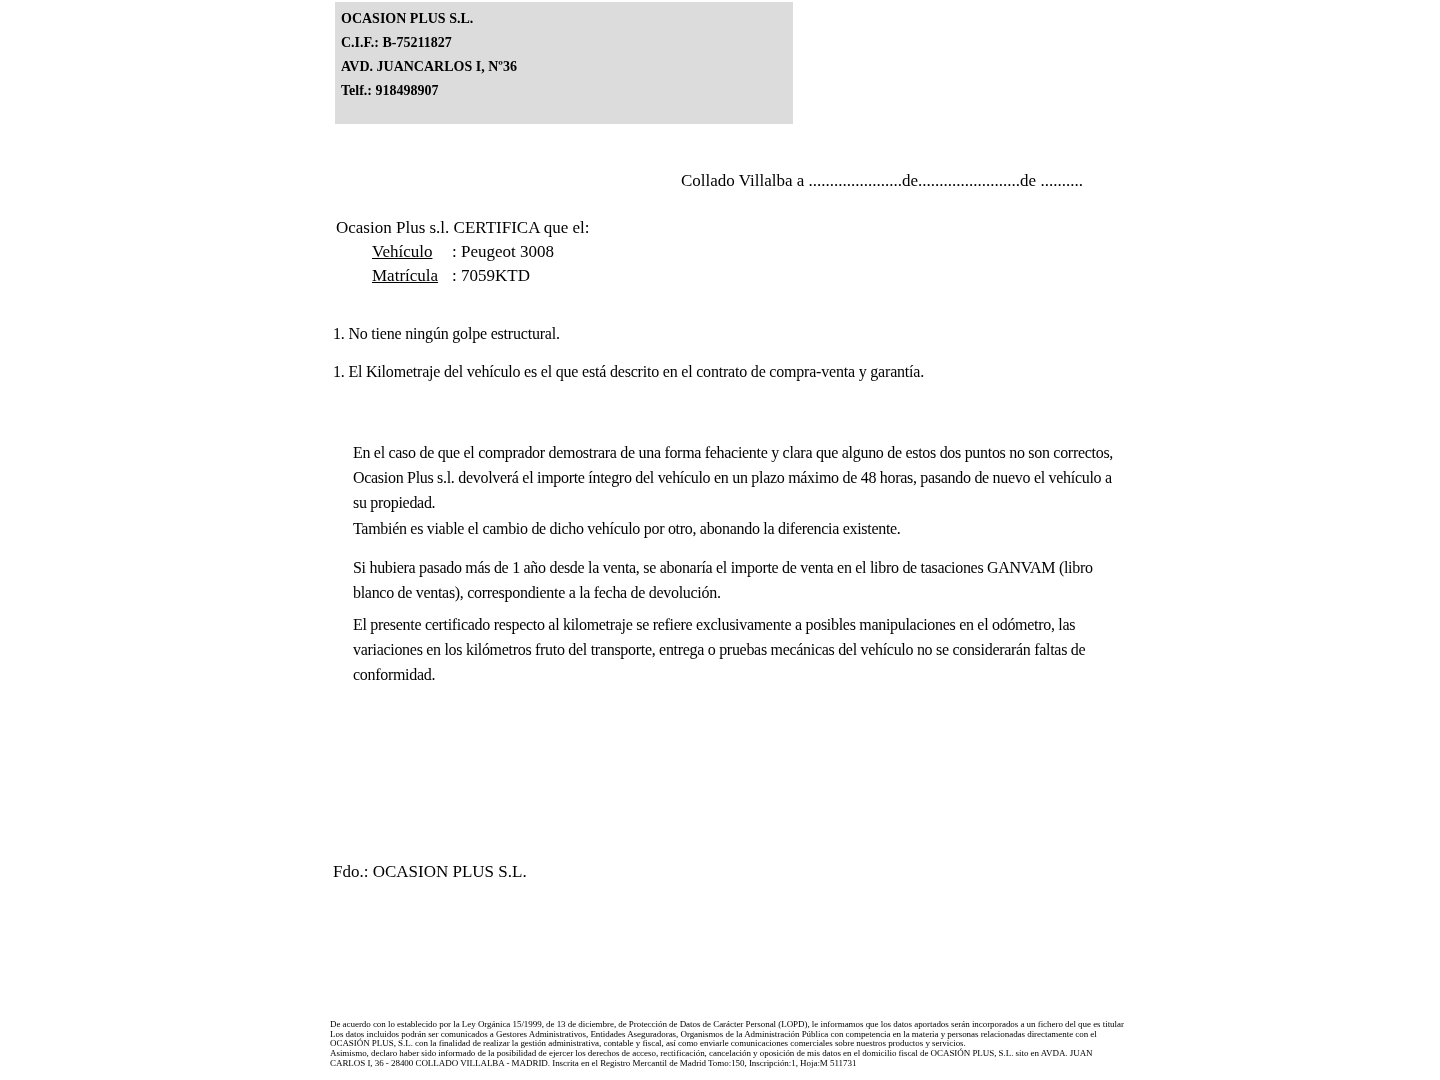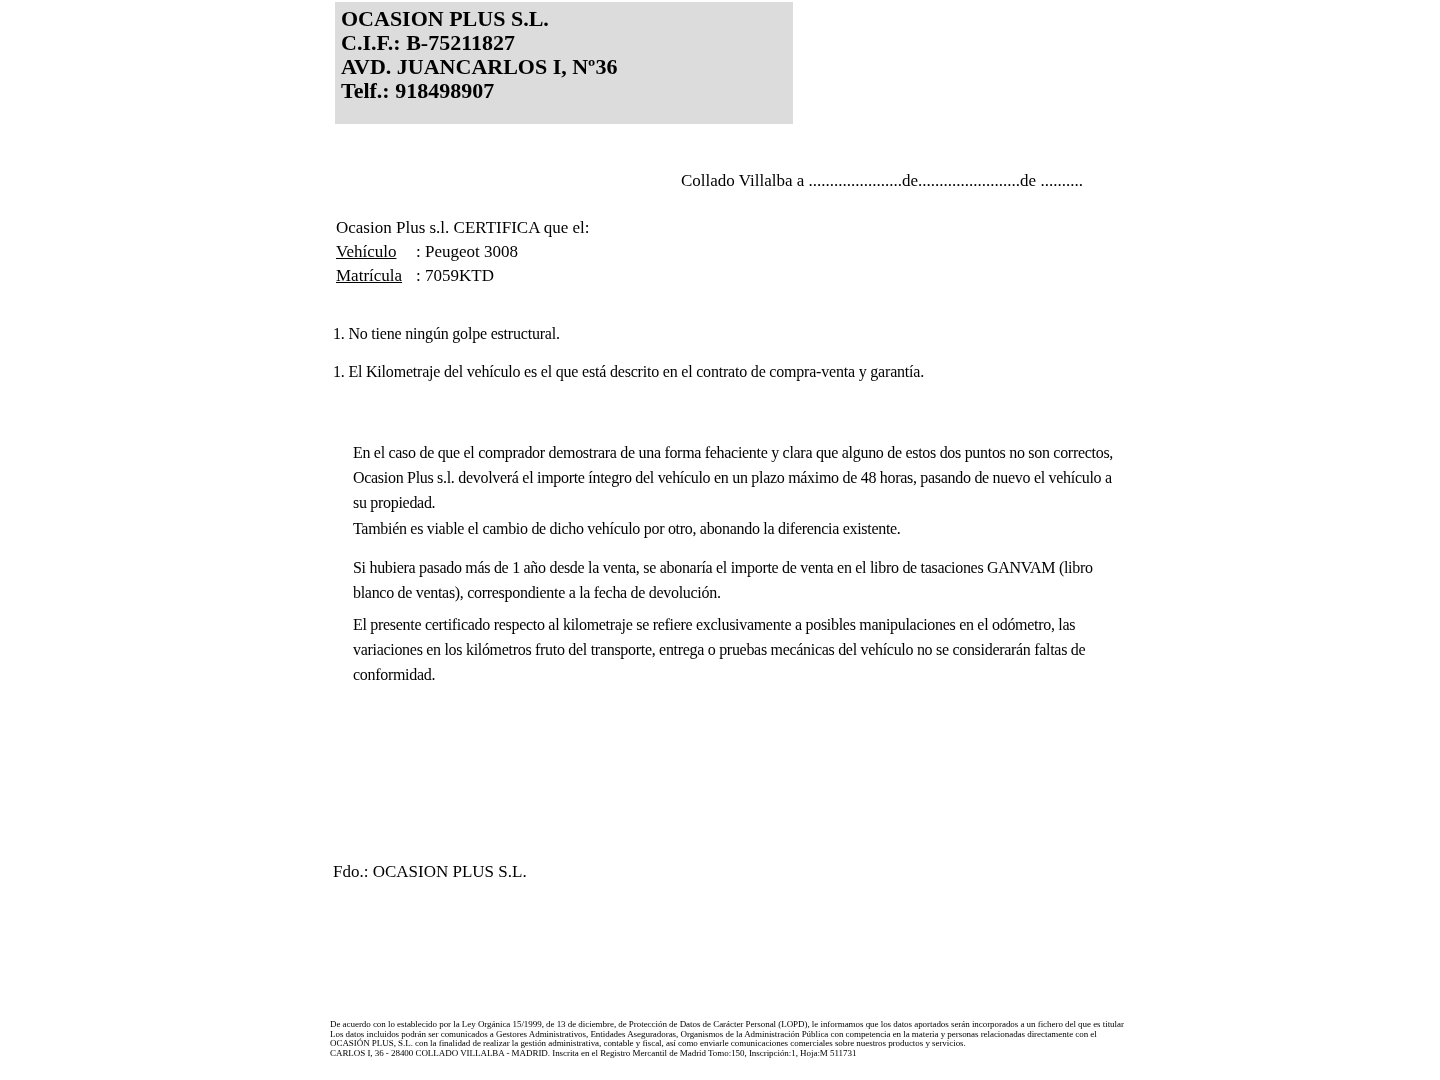--- a/index.html
+++ b/index.html
@@ -15,21 +15,21 @@
   .header-box {
     position: absolute;
     left: 335px;
     top: 2px;
     width: 458px;
     height: 122px;
     background: #dcdcdc;
     box-sizing: border-box;
     padding: 5px 8px 0 6px;
     font-weight: bold;
-    font-size: 22px;
+    font-size: 14px;
     line-height: 24px;
     white-space: nowrap;
   }
   .date-line {
     position: absolute;
     left: 681px;
     top: 171px;
     font-size: 17px;
     white-space: nowrap;
   }
@@ -38,20 +38,21 @@
     left: 336px;
     top: 216px;
     font-size: 17px;
     line-height: 24px;
   }
   .cert-row { display: flex; }
   .cert-label {
     display: inline-block;
     width: 80px;
     text-decoration: underline;
+    margin-left: 36px;
   }
   .point {
     position: absolute;
     left: 333px;
     font-size: 16px;
     letter-spacing: -0.2px;
     white-space: nowrap;
   }
   .point-1 { top: 325px; }
   .point-2 { top: 363px; }
@@ -118,16 +119,17 @@
   <div class="para para-2">También es viable el cambio de dicho vehículo por otro, abonando la diferencia existente.</div>
   <div class="para para-3">Si hubiera pasado más de 1 año desde la venta, se abonaría el importe de venta en el libro de tasaciones GANVAM (libro blanco de ventas), correspondiente a la fecha de devolución.</div>
   <div class="para para-4">El presente certificado respecto al kilometraje se refiere exclusivamente a posibles manipulaciones en el odómetro, las variaciones en los kilómetros fruto del transporte, entrega o pruebas mecánicas del vehículo no se considerarán faltas de conformidad.</div>
 
   <div class="signature">Fdo.: OCASION PLUS S.L.</div>
 
   <div class="legal">
     <div>De acuerdo con lo establecido por la Ley Orgánica 15/1999, de 13 de diciembre, de Protección de Datos de Carácter Personal (LOPD), le informamos que los datos aportados serán incorporados a un fichero del que es titular</div>
     <div>Los datos incluidos podrán ser comunicados a Gestores Administrativos, Entidades Aseguradoras, Organismos de la Administración Pública con competencia en la materia y personas relacionadas directamente con el</div>
     <div>OCASIÓN PLUS, S.L. con la finalidad de realizar la gestión administrativa, contable y fiscal, así como enviarle comunicaciones comerciales sobre nuestros productos y servicios.</div>
+    <div>Asimismo, declaro haber sido informado de la posibilidad de ejercer los derechos de acceso, rectificación, cancelación y oposición de mis datos en el domicilio fiscal de OCASIÓN PLUS, S.L. sito en AVDA. JUAN</div>
     <div>CARLOS I, 36 - 28400 COLLADO VILLALBA - MADRID. Inscrita en el Registro Mercantil de Madrid Tomo:150, Inscripción:1, Hoja:M 511731</div>
   </div>
 
 </div>
 
 </body></html>

